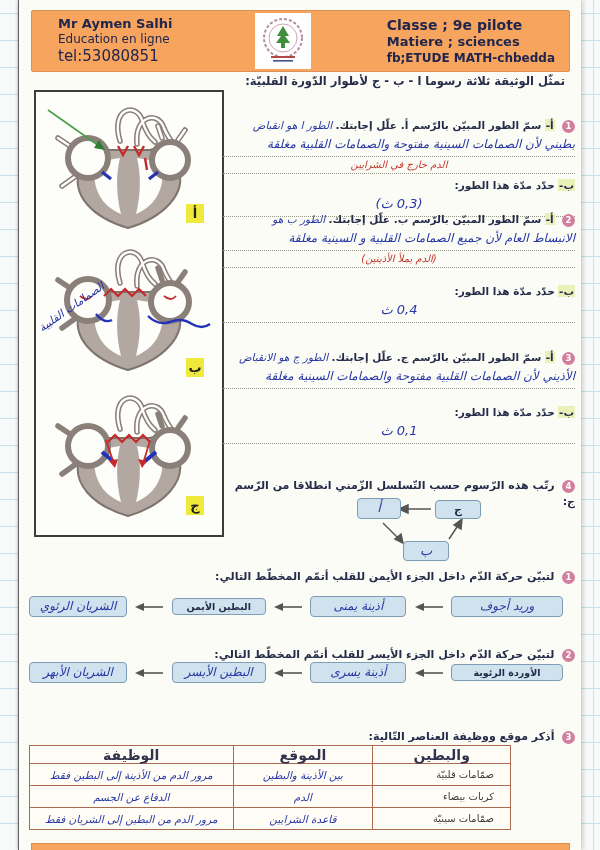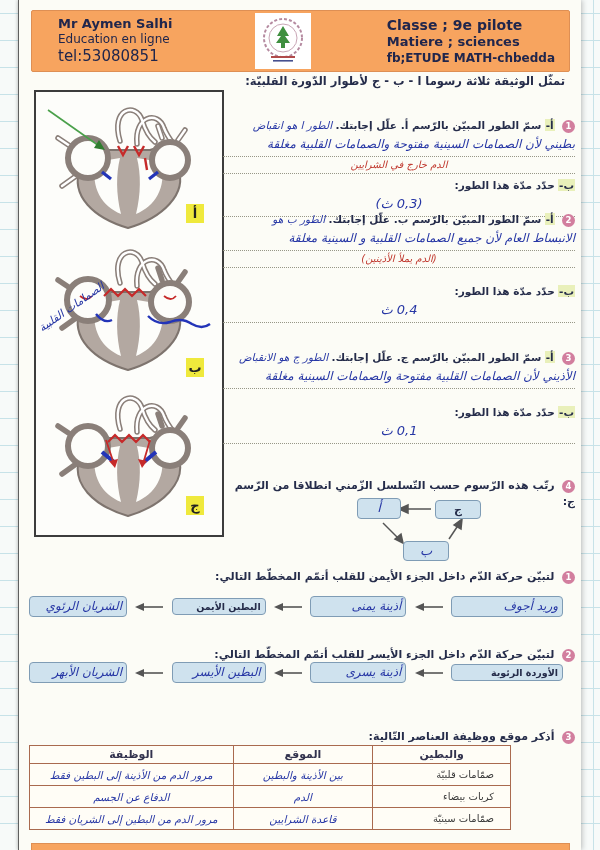--- a/index.html
+++ b/index.html
@@ -80,33 +80,33 @@
   
   .flowtitle{position:absolute;right:6px;font-size:11px;}
   #ft1{top:570px;} #ft2{top:648px;}
   .flowrow{
     position:absolute;left:10px;width:534px;direction:rtl;
     display:flex;align-items:center;justify-content:space-between;
   }
   #fr1{top:596px;} #fr2{top:662px;}
   .fbox{
     background:#cfe2ee;border:1.5px solid #7f9cb5;border-radius:4px;
-    text-align:right;padding:1px 4px;white-space:nowrap;
+    text-align:center;padding:1px 4px;white-space:nowrap;
   }
   .fbox.printed{font-size:9.5px;line-height:13px;}
   .fbox.hw{font-size:12px;line-height:17px;}
   .arr{flex:0 0 auto;}
   
   .tbltitle{position:absolute;right:6px;top:730px;font-size:11px;}
   table.tb{
     position:absolute;left:10px;top:745px;width:482px;direction:rtl;
     border-collapse:collapse;background:#fffdf6;
   }
   table.tb td,table.tb th{border:1px solid #a96a4f;padding:0 4px;}
-  table.tb th{font-size:11px;color:#33334e;font-weight:700;height:17px;}
+  table.tb th{font-size:14px;color:#33334e;font-weight:700;height:17px;}
   table.tb td.el{font-size:10px;color:#3a3a3a;text-align:right;padding-right:16px;height:21px;}
   table.tb td.hwcell{color:#2737a5;font-style:italic;font-size:10.5px;text-align:center;}
   .footer{
     position:absolute;left:12px;top:843px;width:537px;height:8px;
     background:#f7a45f;border:1px solid #de8f54;
   }
 </style>
 </head>
 <body>
 

